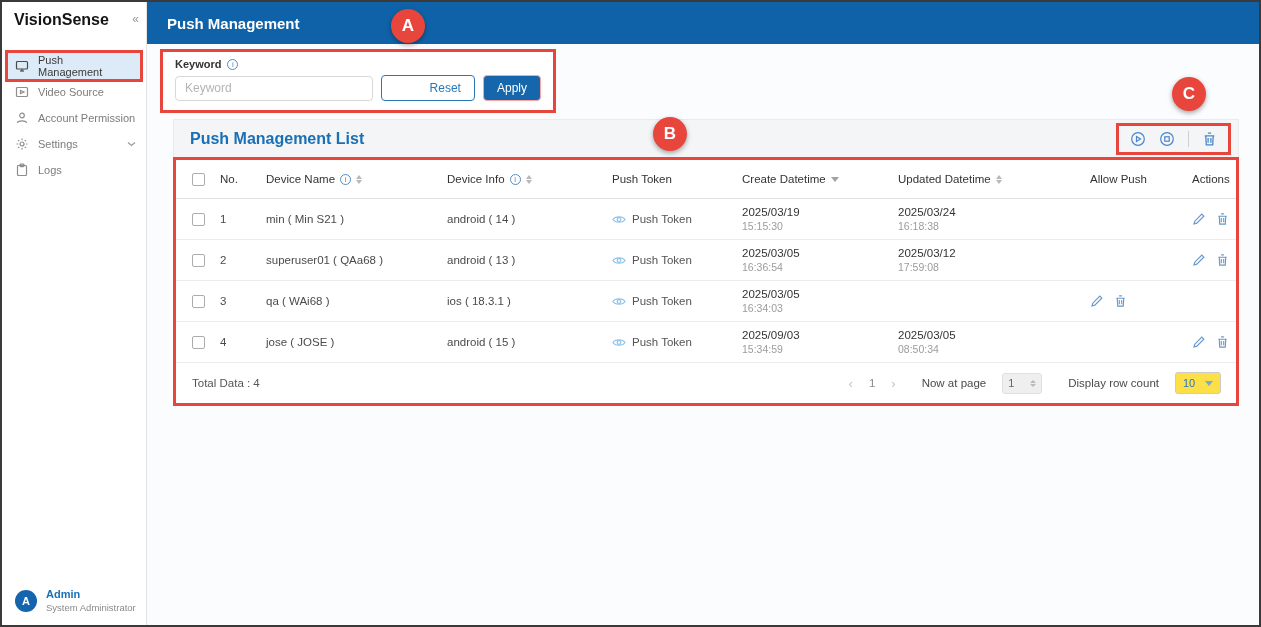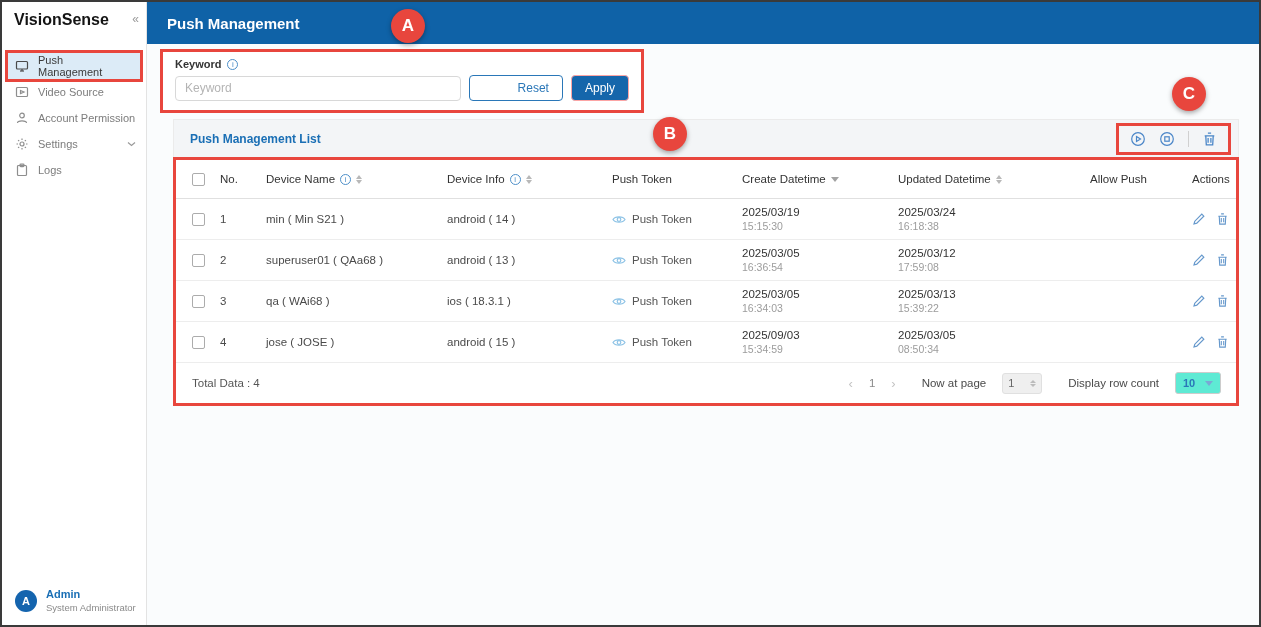--- a/index.html
+++ b/index.html
@@ -19,34 +19,34 @@
   .nav-chevron { margin-left:auto; stroke:#9a9a9a !important; }
   .user { position:absolute; bottom:12px; left:13px; display:flex; gap:9px; align-items:center; }
   .avatar { width:22px; height:22px; border-radius:50%; background:#1464ae; color:#fff; font-size:11px; font-weight:bold; display:flex; align-items:center; justify-content:center; }
   .user-name { color:#1a6fb5; font-weight:bold; font-size:11px; }
   .user-role { color:#8a8a8a; font-size:9.5px; margin-top:2px; }
 
   
   .main { flex:1; background:#fafcfd; display:flex; flex-direction:column; }
   .topbar { height:42px; background:#0f62a7; color:#fff; font-weight:bold; font-size:15px; display:flex; align-items:center; padding-left:20px; flex:0 0 auto; }
 
-  .filter-card { margin:5px 0 0 13px; width:484px; border:3px solid #e8463d; background:#fff; padding:6px 12px 9px; }
+  .filter-card { margin:5px 0 0 13px; width:396px; border:3px solid #e8463d; background:#fff; padding:6px 12px 9px; }
   .filter-label-row { display:flex; align-items:center; gap:6px; margin-bottom:5px; }
   .filter-label { font-size:11px; font-weight:bold; color:#333; }
   .info-dot { width:11px; height:11px; border:1px solid #4d8fc9; border-radius:50%; color:#4d8fc9; font-size:8px; line-height:9px; text-align:center; display:inline-block; font-style:normal; }
   .filter-controls { display:flex; align-items:center; gap:8px; }
   .kw-input { width:345px; height:25px; border:1px solid #d8d8d8; border-radius:4px; padding:0 9px; font-size:12px; color:#333; font-family:"Liberation Sans",sans-serif; background:#fff; }
   .kw-input::placeholder { color:#b4b4b4; }
   .btn { height:26px; padding:0 13px; border-radius:4px; font-size:12px; font-family:"Liberation Sans",sans-serif; cursor:default; }
   .btn-reset { background:#fff; border:1px solid #2a77b8; color:#2a77b8;padding-left:48px; }
   .btn-apply { background:#1566ab; border:1px solid #fca5a5; color:#ffffff; }
 
   .panel { margin:6px 0 0 26px; width:1066px; }
   .panel-head { height:38px; background:#f3f5f7; border:1px solid #ebebeb; border-bottom:none; display:flex; align-items:center; padding:0 7px 0 16px; }
-  .panel-title { color:#1a6fb5; font-weight:bold; font-size:12px; }
+  .panel-title { color:#1a6fb5; font-weight:bold; font-size:16px; }
   .toolbar { margin-left:auto; border:3px solid #e8463d; display:flex; align-items:center; gap:13px; padding:5px 11px; }
   .toolbar svg { stroke:#4a86c8; fill:none; stroke-width:1.2; cursor:default; }
   .tool-divider { width:1px; height:16px; background:#d0d0d0; }
 
   .table-wrap { border:3px solid #e8463d; background:#fff; }
   .trow { display:grid; grid-template-columns:44px 46px 181px 165px 130px 156px 192px 102px 1fr;
           align-items:center; height:41px; border-bottom:1px solid #ededed; font-size:11.5px; color:#4a4a4a; background:#fff; }
   .trow.head { height:39px; font-weight:normal; color:#333; font-size:11.5px; border-bottom:1px solid #e0e0e0; }
   .chk { width:13px; height:13px; border:1px solid #acacac; border-radius:2px; margin-left:16px; background:#fff; }
   .hcell { display:flex; align-items:center; gap:5px; }
@@ -66,21 +66,21 @@
   .tfoot { display:flex; align-items:center; height:40px; font-size:11.5px; color:#555; padding:0 15px 0 16px; background:#fff; }
   .pager { margin-left:auto; display:flex; align-items:center; gap:26px; }
   .page-arrows { display:flex; align-items:center; gap:16px; color:#c3c3c3; font-size:13px; }
   .page-num { color:#8a8a8a; font-size:11.5px; }
   .now-at, .row-count { display:flex; gap:16px; align-items:center; color:#4a4a4a; }
   .page-input { width:40px; height:21px; background:#efefef; border:1px solid #e0e0e0; border-radius:3px; display:flex; align-items:center; justify-content:space-between; padding:0 5px; color:#666; font-size:11px; }
   .spinner { display:flex; flex-direction:column; gap:1px; }
   .spinner i { display:block; width:0; height:0; border-left:3px solid transparent; border-right:3px solid transparent; }
   .spinner i.up { border-bottom:3.5px solid #bbb; }
   .spinner i.down { border-top:3.5px solid #bbb; }
-  .count-select { width:46px; height:22px; border:1px solid #ccc; border-radius:3px; background:#5eead4; display:flex; align-items:center; justify-content:space-between; padding:0 7px; color:#2a77b8; font-size:11px;font-weight:bold; }
+  .count-select { width:46px; height:22px; border:1px solid #ccc; border-radius:3px; background:#fde047; display:flex; align-items:center; justify-content:space-between; padding:0 7px; color:#2a77b8; font-size:11px; }
   .sel-chevron { width:0; height:0; border-left:4px solid transparent; border-right:4px solid transparent; border-top:5px solid #7aa8d4; }
 
   
   .badge { position:absolute; width:34px; height:34px; border-radius:50%; background:#e8463d; color:#fff; font-weight:bold; font-size:17px; display:flex; align-items:center; justify-content:center; box-shadow:0 2px 5px rgba(0,0,0,.35); z-index:20; }
   .badge-a { left:389px; top:7px; }
   .badge-b { left:651px; top:115px; }
   .badge-c { left:1170px; top:75px; }
 </style>
 </head>
 <body>
@@ -285,24 +285,20 @@
             <svg width="14" height="11" viewBox="0 0 14 11" style="stroke:#8ec3e6;fill:none;stroke-width:1.2">
                 <path d="M1 5.5 C3 2 11 2 13 5.5 C11 9 3 9 1 5.5 Z"></path>
                 <circle cx="7" cy="5.5" r="1.8"></circle>
               </svg>
             <span>Push Token</span>
           </span>
           <span class="date-cell">
               <div class="d">2025/03/05</div>
               <div class="t">16:34:03</div>
             </span>
-          <span class="date-cell">
-              <div class="d">2025/03/13</div>
-              <div class="t">15:39:22</div>
-            </span>
           <span><span class="toggle"></span></span>
           <span class="actions-cell">
             <svg width="14" height="14" viewBox="0 0 14 14">
                 <path d="M2 12 L2.8 9.2 L9.8 2.2 L11.8 4.2 L4.8 11.2 Z"></path>
               </svg>
             <svg width="13" height="14" viewBox="0 0 14 15">
                 <path d="M2.5 4.5 H11.5 M5.5 2 H8.5 M3.5 4.5 L4 13 H10 L10.5 4.5 M5.7 6.5 V11 M8.3 6.5 V11"></path>
               </svg>
           </span>
         </div>

